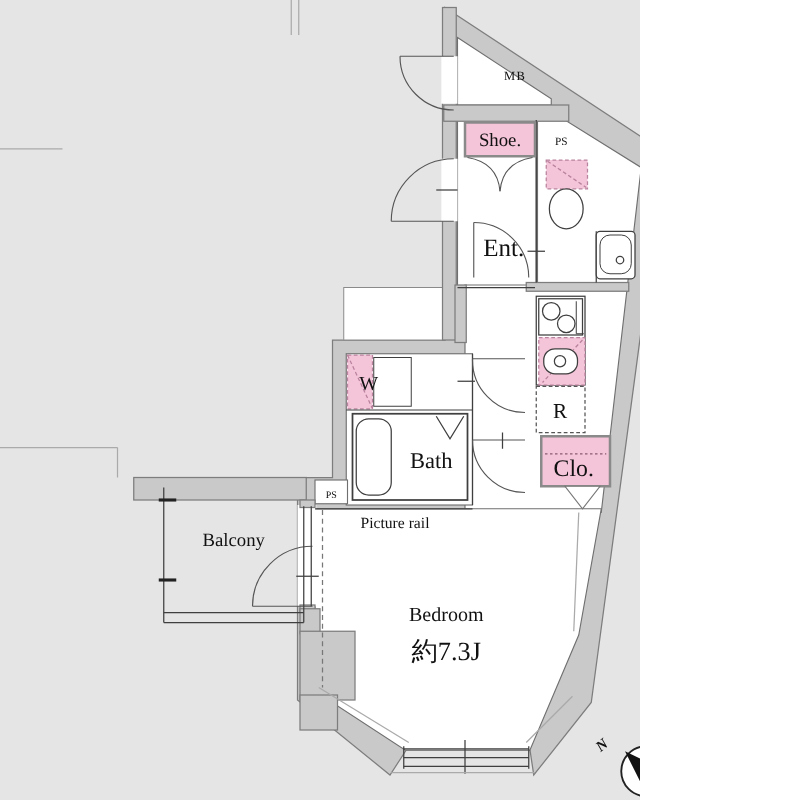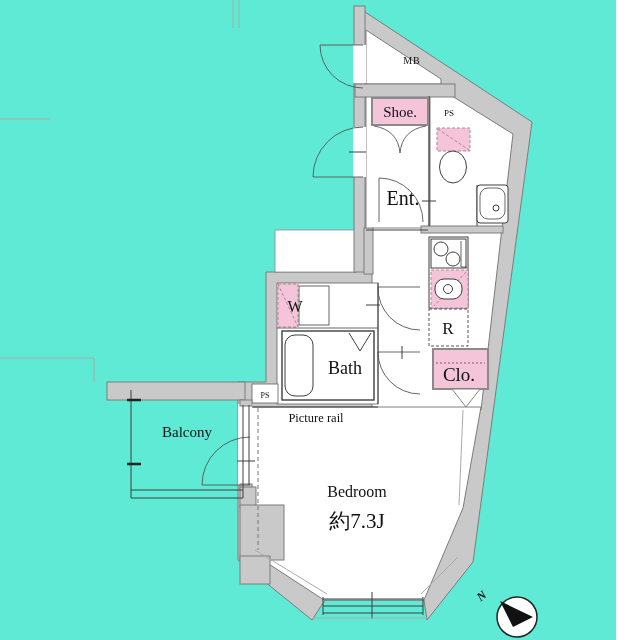--- a/index.html
+++ b/index.html
@@ -1,16 +1,16 @@
 <!DOCTYPE html>
 <html><head>
 <meta charset="utf-8">
 <style>
   html,body{margin:0;padding:0;background:#ffffff;}
-  .stage{width:616px;height:640px;position:relative;background:#5eead4;overflow:hidden;}
+  .stage{width:512px;height:640px;position:relative;background:#e5e5e5;overflow:hidden;}
   svg{display:block;}
   text{font-family:"Liberation Serif","DejaVu Serif",serif;fill:#111;}
   .room-white{fill:#ffffff;stroke:#6f6f6f;stroke-width:0.9;}
   .wall{fill:#c9c9c9;stroke:#7d7d7d;stroke-width:1;}
   .thin{stroke:#3f3f3f;stroke-width:1;fill:none;}
   .faint{stroke:#aaaaaa;stroke-width:1;fill:none;}
   .pink{fill:#f4c4d8;}
   .pinkbox{stroke:#8a8a8a;stroke-width:2;}
   .pinkdash{stroke:#b9829e;stroke-width:1;stroke-dasharray:3 2;fill:none;}
   .dashline{stroke:#555;stroke-width:1;stroke-dasharray:3 2;fill:none;}

